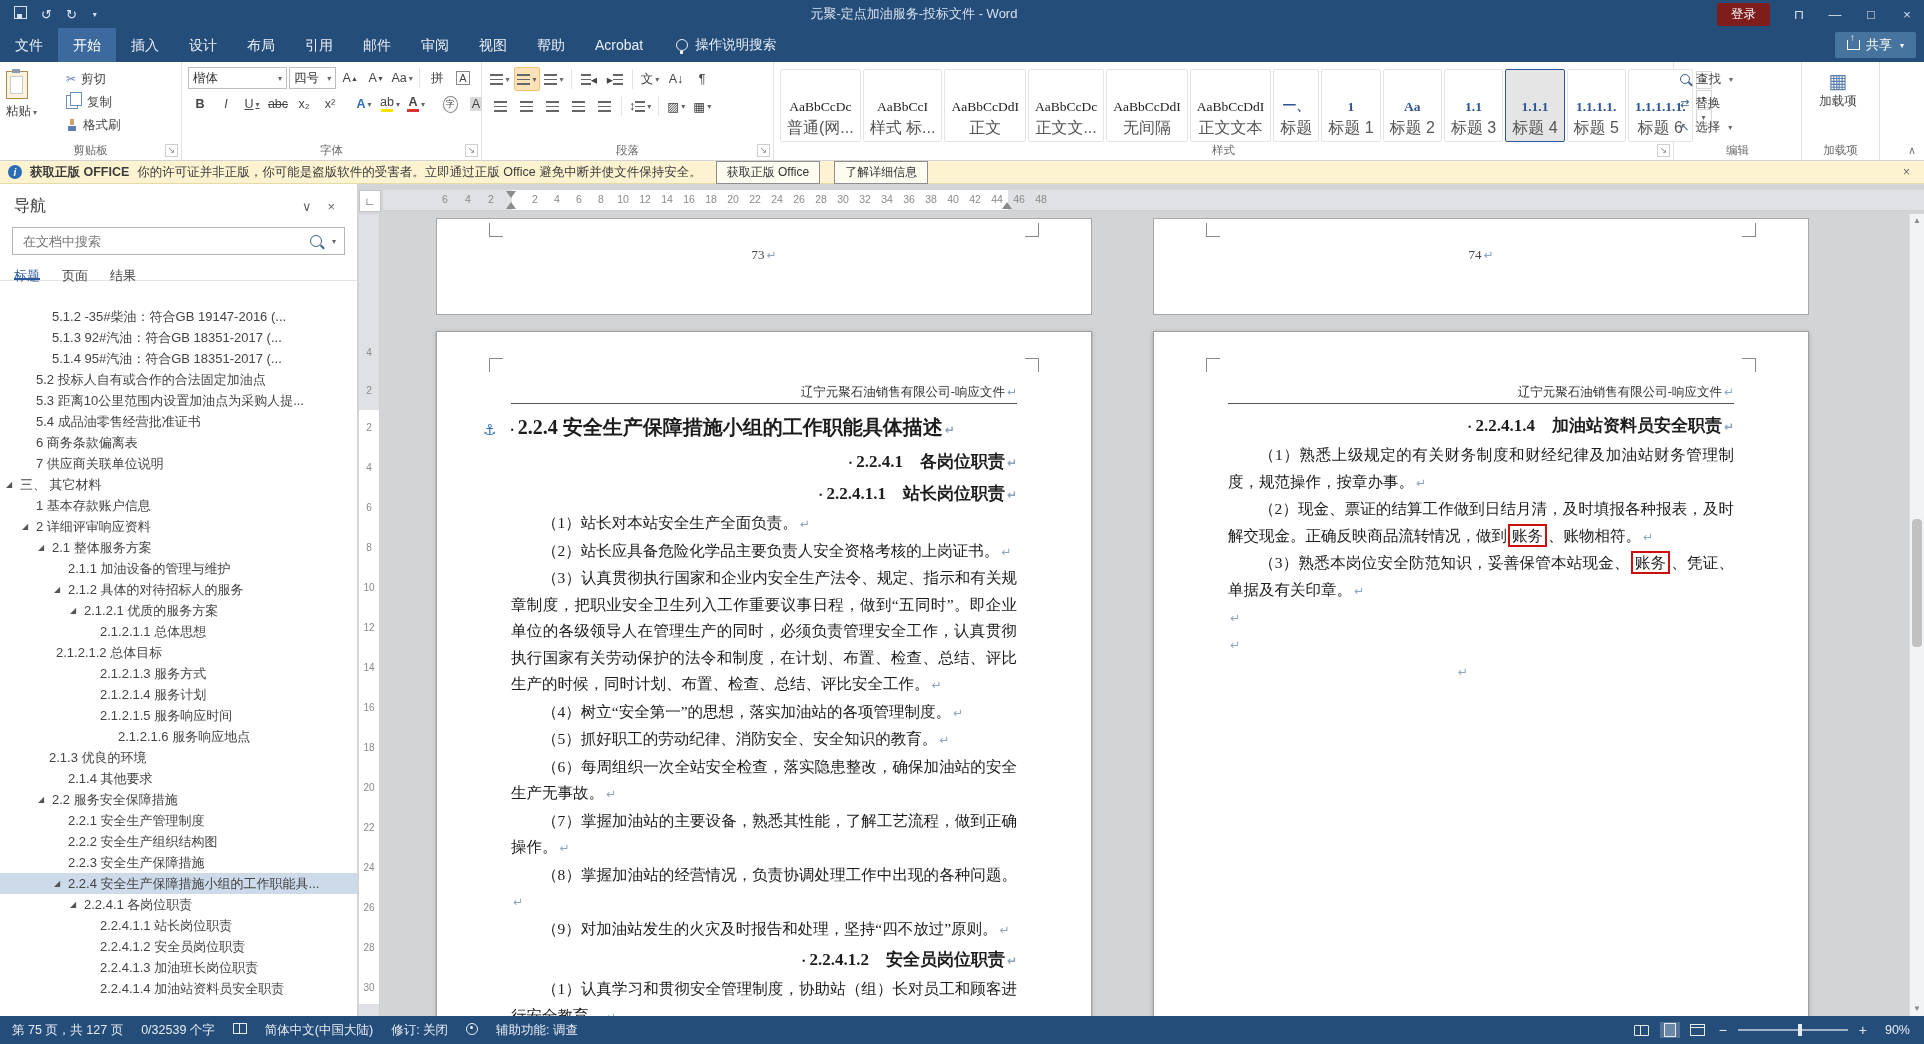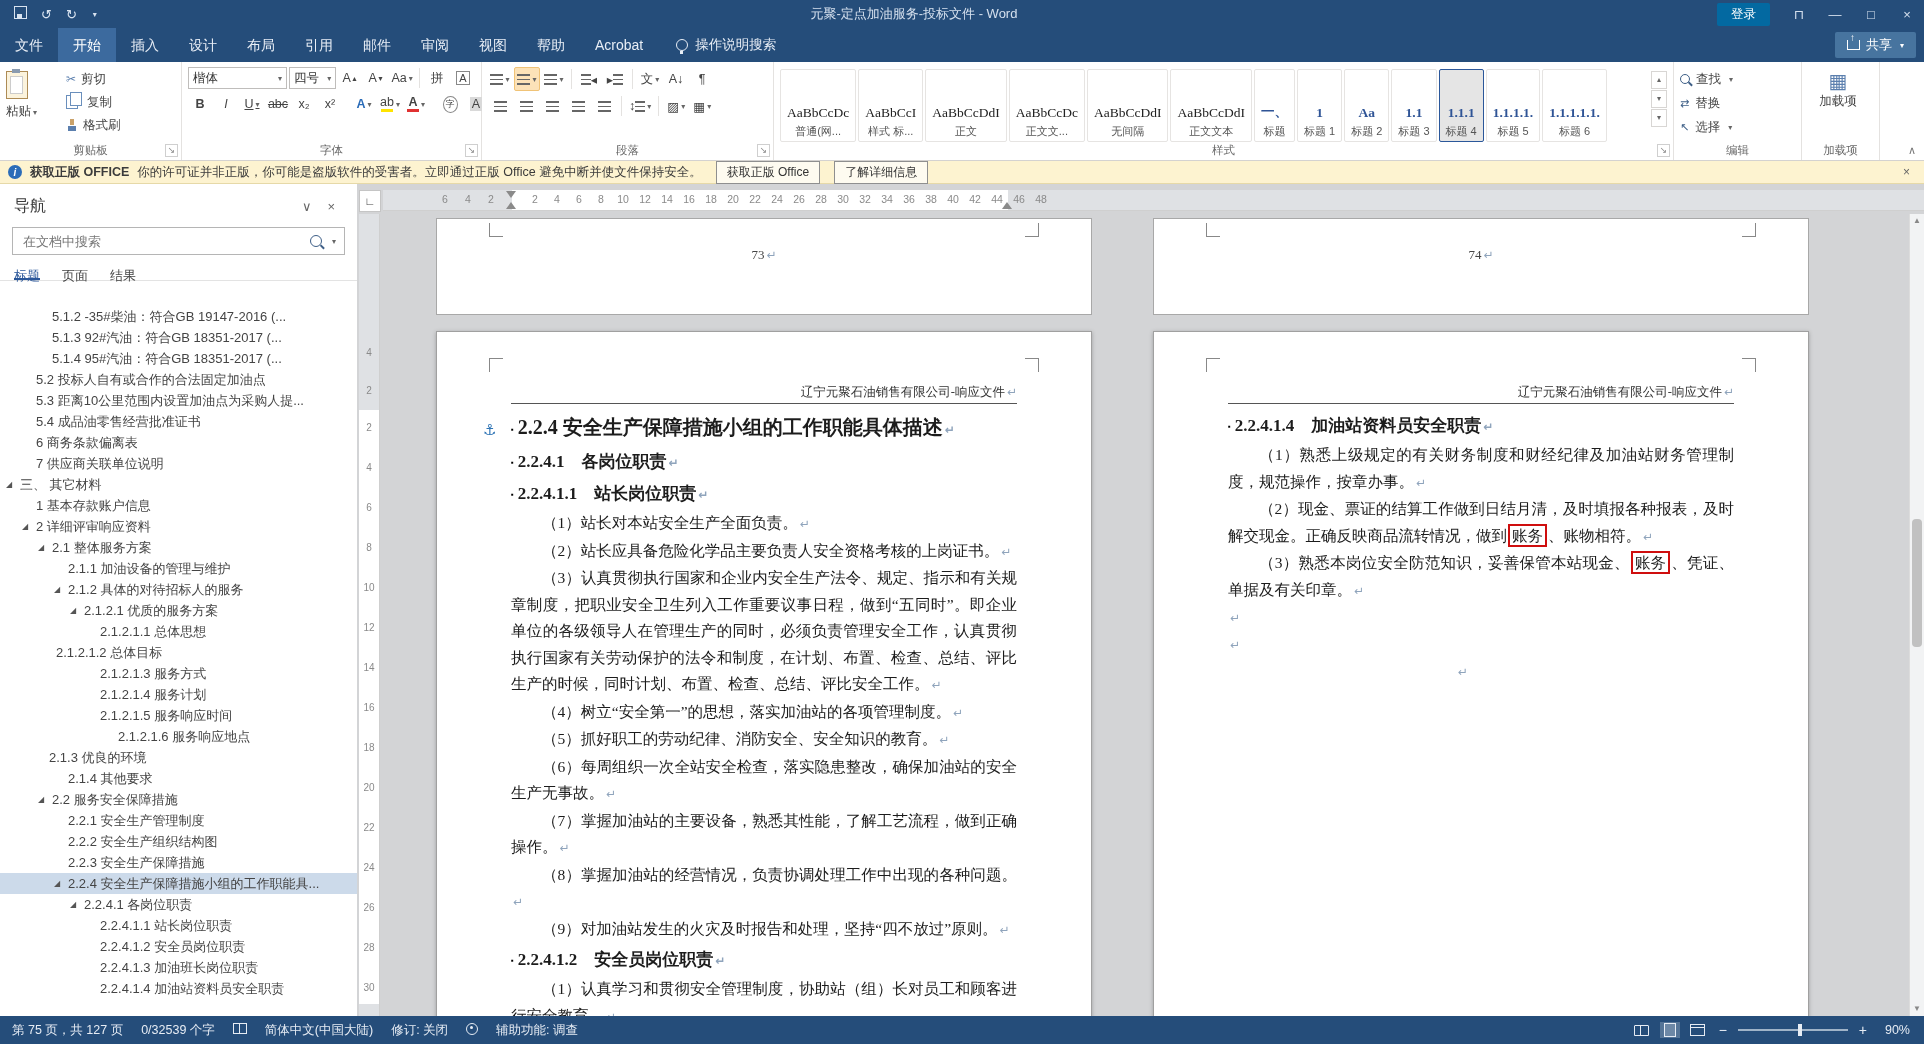--- a/index.html
+++ b/index.html
@@ -7,21 +7,21 @@
   .app{position:relative;width:1924px;height:1044px;background:#d3d4d6;overflow:hidden;}
 
   
   .titlebar{position:absolute;top:0;left:0;right:0;height:28px;background:#254d7a;display:flex;align-items:center;color:#dbe5f1;}
   .qat{display:flex;align-items:center;gap:14px;padding:0 14px;font-size:13px;}
   .qat .qi{color:#d8e3f0;cursor:default;}
   .ic-save{display:inline-block;width:11px;height:11px;border:1.5px solid #d8e3f0;position:relative;}
   .ic-save::after{content:"";position:absolute;bottom:0;left:2px;width:5px;height:4px;background:#d8e3f0;}
   .tb-title{flex:1;text-align:center;font-size:13px;color:#d5e0ee;}
   .tb-right{display:flex;align-items:center;gap:2px;}
-  .signin{background:#0369a1;color:#fff;font-size:12.5px;padding:3px 14px;border-radius:2px;margin-right:10px;}
+  .signin{background:#7f1d1d;color:#fff;font-size:12.5px;padding:3px 14px;border-radius:2px;margin-right:10px;}
   .winbtn{width:34px;height:28px;display:inline-flex;align-items:center;justify-content:center;font-size:13px;color:#d5e0ee;}
 
   
   .tabrow{position:absolute;top:28px;left:0;right:0;height:34px;background:#254d7a;display:flex;align-items:center;}
   #tabs{display:flex;align-items:center;height:100%;}
   .tab{height:100%;line-height:34px;padding:0 15px;color:#e8eef6;font-size:14px;}
   .tab.sel{background:#3c6a9e;color:#fff;}
   .tellme{display:flex;align-items:center;gap:7px;color:#e8eef6;font-size:13.5px;margin-left:18px;}
   .ic-bulb{display:inline-block;width:10px;height:10px;border:1.5px solid #e8eef6;border-radius:50%;position:relative;}
   .ic-bulb::after{content:"";position:absolute;left:2.5px;bottom:-4px;width:3px;height:3px;background:#e8eef6;}
@@ -73,21 +73,21 @@
   .bars{display:inline-block;width:13px;height:11px;background:repeating-linear-gradient(to bottom,#666 0 1.5px,transparent 1.5px 4.5px);}
   .bars.short{width:10px;}
 
   .rg-par{width:292px;}
   .rg-sty{width:900px;display:flex;}
   .gallery{display:flex;gap:2px;padding-top:2px;flex:1;}
   .scell{border:1px solid #e6e4e2;border-radius:2px;padding:4px 6px 2px 6px;display:flex;flex-direction:column;align-items:center;justify-content:flex-end;gap:3px;background:#fff;}
   .scell.sel{border:1px solid #2b579a;background:#e5e5e5;}
   .sprev{font-size:13.5px;color:#222;white-space:nowrap;font-family:"Liberation Serif","DejaVu Serif",serif;}
   .sprev.hh{color:#2f5496;font-weight:bold;}
-  .sname{font-size:11px;color:#555;white-space:nowrap;}
+  .sname{font-size:16px;color:#555;white-space:nowrap;}
   .galarrows{display:flex;flex-direction:column;gap:1px;justify-content:center;padding:2px 0 14px 3px;}
   .ga{width:14px;height:16px;border:1px solid #d8d6d4;font-size:8px;color:#666;display:flex;align-items:center;justify-content:center;}
 
   .rg-edit{width:128px;}
   .editcol{display:flex;flex-direction:column;gap:4px;padding-top:2px;}
   .editbtn{display:flex;align-items:center;gap:6px;font-size:12.5px;color:#444;height:20px;}
   .mg{display:inline-block;width:8px;height:8px;border:1.5px solid #3e5f87;border-radius:50%;position:relative;}
   .mg::after{content:"";position:absolute;width:5px;height:1.5px;background:#3e5f87;transform:rotate(45deg);right:-4px;bottom:-1px;}
   .mg.big{width:10px;height:10px;}
 
@@ -139,21 +139,21 @@
   .cm{position:absolute;width:13px;height:13px;}
   .cbl{left:52px;top:4px;border-left:1px solid #888;border-bottom:1px solid #888;}
   .cbr{right:52px;top:4px;border-right:1px solid #888;border-bottom:1px solid #888;}
   .ctl{left:52px;top:26px;border-left:1px solid #888;border-top:1px solid #888;}
   .ctr{right:52px;top:26px;border-right:1px solid #888;border-top:1px solid #888;}
   .pfoot{position:absolute;top:28px;left:0;right:0;text-align:center;font-size:13px;color:#444;font-family:"Liberation Serif","DejaVu Serif",serif;}
   .pheader{margin:0 74px;padding:52px 0 2px 0;border-bottom:1px solid #555;text-align:right;font-size:12.5px;color:#333;font-family:"Liberation Serif","DejaVu Serif",serif;}
   .pcontent{margin:8px 74px 0 74px;font-family:"Liberation Serif","DejaVu Serif",serif;color:#1c1c1c;text-align:justify;}
   .para{margin:0;}
   .para.h1{position:relative;font-size:20px;font-weight:bold;line-height:30px;margin:8px 0 2px 0;text-align:left;}
-  .para.h2{font-size:17px;font-weight:bold;line-height:28px;margin:3px 0 1px 0;text-align:left;}
+  .para.h2{font-size:17px;font-weight:bold;line-height:28px;margin:3px 0 1px 0;text-align:right;}
   .para.body{font-size:15.5px;line-height:26.5px;text-indent:2em;}
   .para.empty{font-size:15.5px;line-height:26px;}
   .para.center{font-size:15.5px;line-height:26px;padding-left:45%;}
   .hbul{font-size:8px;vertical-align:2px;margin-right:4px;color:#000;}
   .anchor{position:absolute;left:-28px;top:3px;color:#2e74b5;font-size:15px;font-family:"DejaVu Sans",sans-serif;}
   .pmark{color:#8fa4bc;font-size:12px;margin-left:2px;font-family:"DejaVu Sans",sans-serif;}
   .redbox{display:inline-block;border:2px solid #cf0e0e;padding:0 2px;margin:0 1px;line-height:1.25;text-indent:0;}
   .vscroll{position:absolute;right:0;top:0;bottom:0;width:14px;background:#f2f3f4;border-left:1px solid #dcdcdc;}
   .vthumb{position:absolute;left:2px;right:2px;top:38%;height:16%;background:#c1c1c1;border-radius:4px;}
   .varr{position:absolute;left:0;right:0;height:14px;color:#888;font-size:8px;text-align:center;line-height:14px;}

